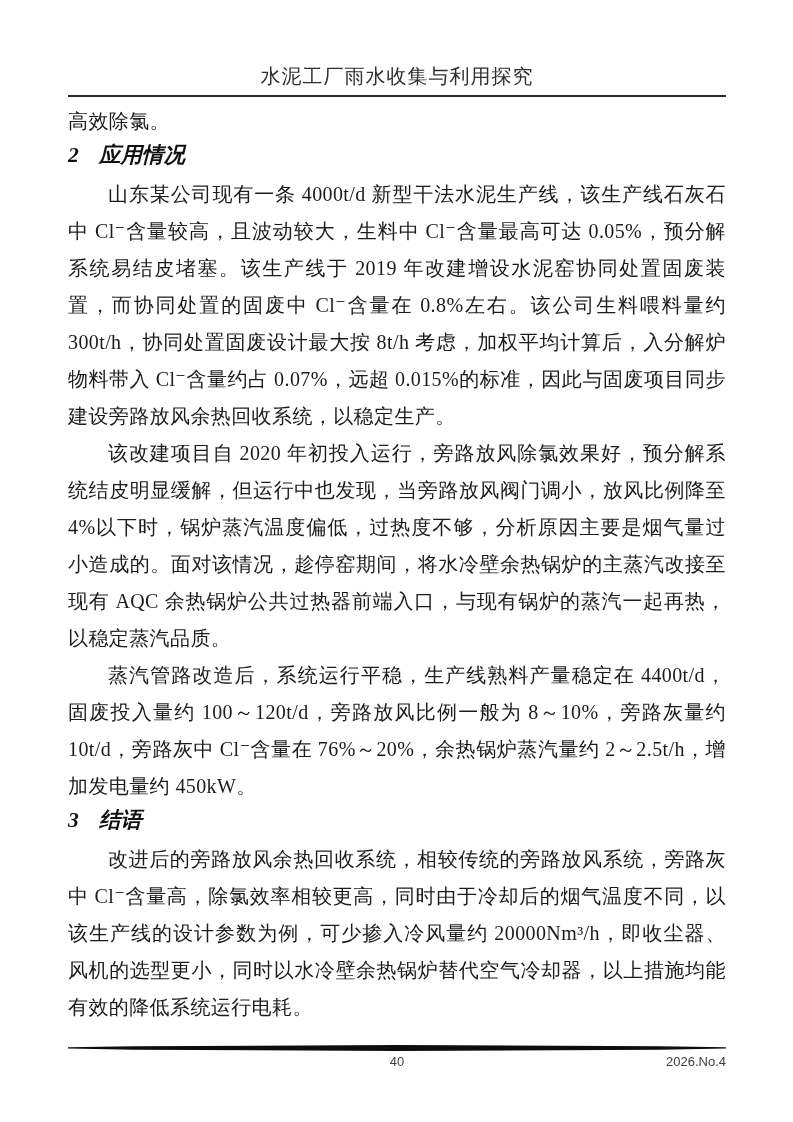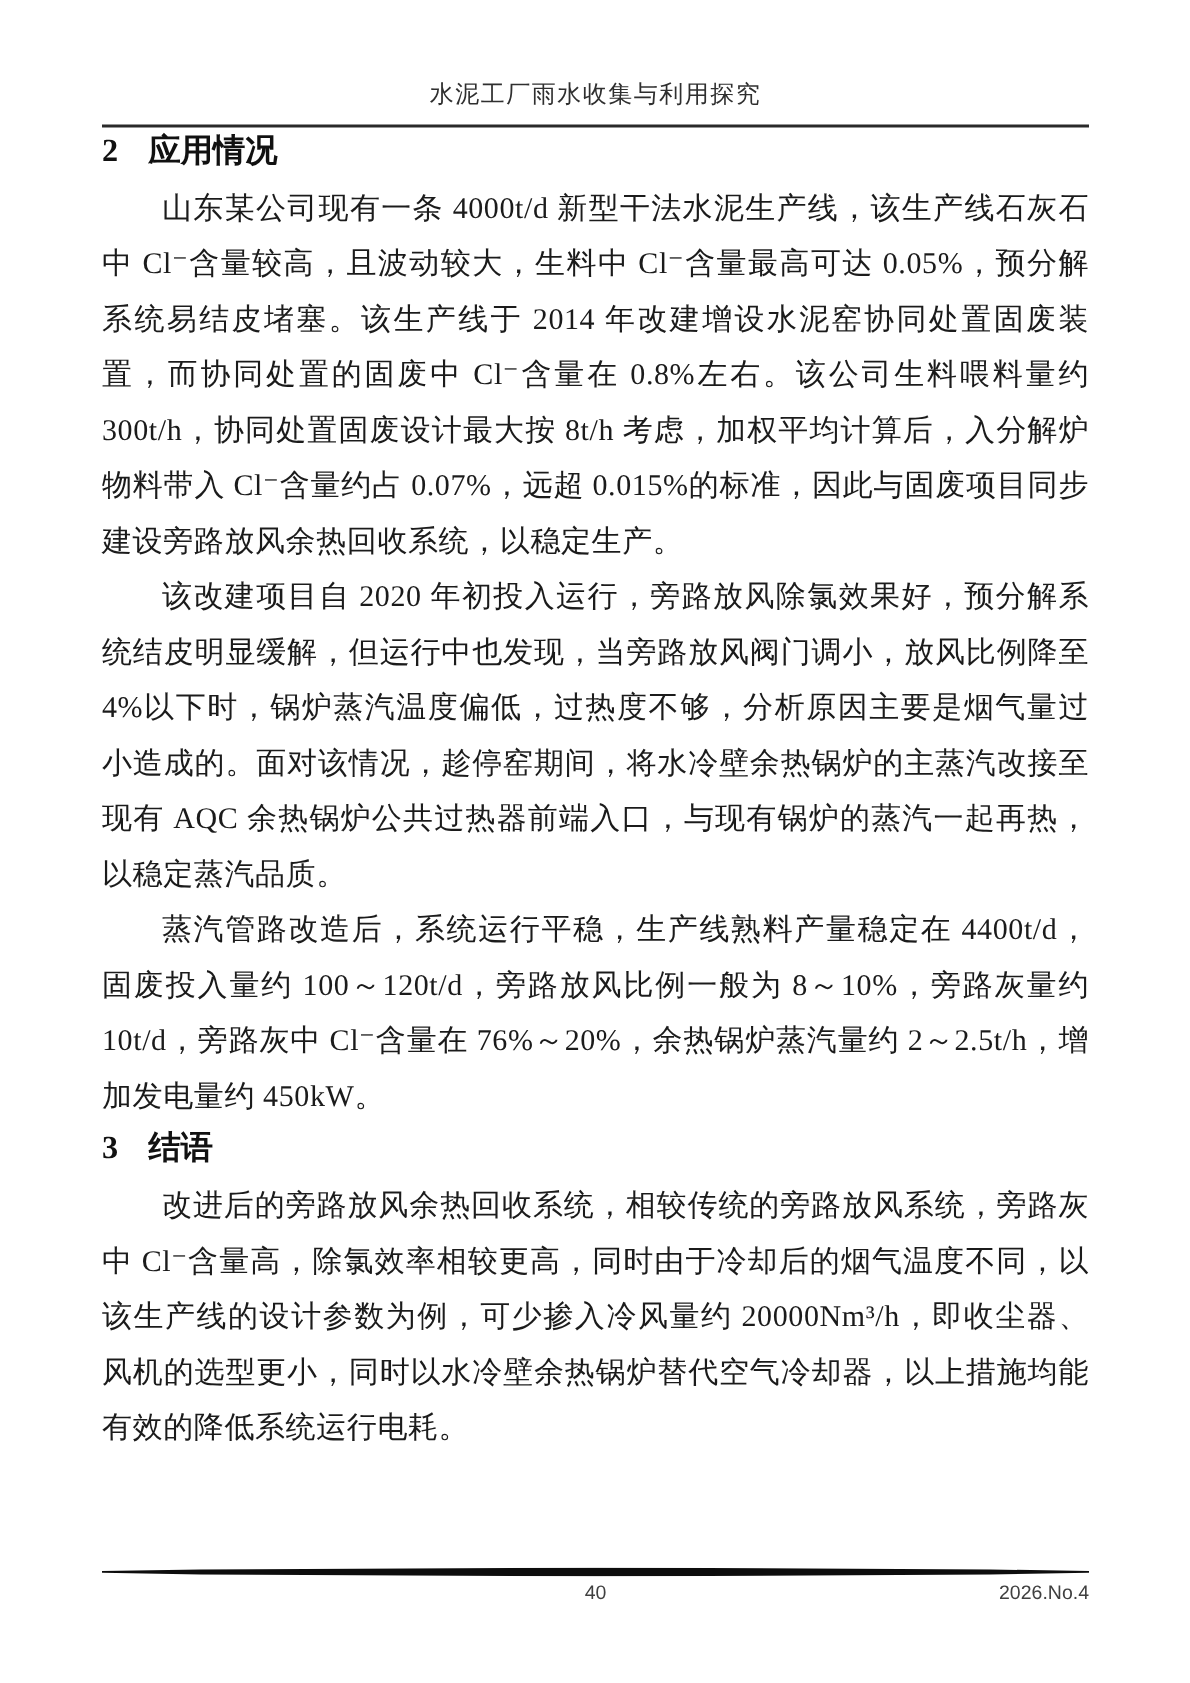--- a/index.html
+++ b/index.html
@@ -20,24 +20,25 @@
   .content {
     position: absolute;
     left: 68px;
     width: 658px;
     top: 0;
   }
   
   .running-title {
     padding-top: 54px;
     text-align: center;
-    font-size: 16px;
+    font-size: 20px;
     line-height: 20px;
     color: #2f2f2f;
     letter-spacing: 1px;
+    margin-top: 12px;
   }
   .header-rule {
     margin-top: 9px;
     height: 2px;
     background: #2a2a2a;
   }
   
   .body-text {
     margin: 0;
     font-size: 20px;
@@ -51,20 +52,21 @@
   }
   .indent {
     text-indent: 2em;
   }
   h2.section-heading {
     margin: 0 0 6px 0;
     font-size: 21.5px;
     line-height: 30px;
     font-weight: 700;
     color: #111111;
+    font-style: italic;
   }
   h2.section-heading .h-num {
     display: inline-block;
     min-width: 14px;
   }
   h2.section-heading .h-title {
     margin-left: 17px;
   }
   
   .footer {
@@ -105,26 +107,27 @@
 
   <div class="content">
 
     <header>
       <div class="running-title">水泥工厂雨水收集与利用探究</div>
       <div class="header-rule"></div>
     </header>
 
     <main>
 
+      <p class="body-text carry">高效除氯。</p>
 
       <h2 class="section-heading">
         <span class="h-num">2</span><span class="h-title">应用情况</span>
       </h2>
 
-      <p class="body-text indent">山东某公司现有一条 4000t/d 新型干法水泥生产线，该生产线石灰石中 Cl⁻含量较高，且波动较大，生料中 Cl⁻含量最高可达 0.05%，预分解系统易结皮堵塞。该生产线于 2014 年改建增设水泥窑协同处置固废装置，而协同处置的固废中 Cl⁻含量在 0.8%左右。该公司生料喂料量约 300t/h，协同处置固废设计最大按 8t/h 考虑，加权平均计算后，入分解炉物料带入 Cl⁻含量约占 0.07%，远超 0.015%的标准，因此与固废项目同步建设旁路放风余热回收系统，以稳定生产。</p>
+      <p class="body-text indent">山东某公司现有一条 4000t/d 新型干法水泥生产线，该生产线石灰石中 Cl⁻含量较高，且波动较大，生料中 Cl⁻含量最高可达 0.05%，预分解系统易结皮堵塞。该生产线于 2019 年改建增设水泥窑协同处置固废装置，而协同处置的固废中 Cl⁻含量在 0.8%左右。该公司生料喂料量约 300t/h，协同处置固废设计最大按 8t/h 考虑，加权平均计算后，入分解炉物料带入 Cl⁻含量约占 0.07%，远超 0.015%的标准，因此与固废项目同步建设旁路放风余热回收系统，以稳定生产。</p>
 
 
       <p class="body-text indent">该改建项目自 2020 年初投入运行，旁路放风除氯效果好，预分解系统结皮明显缓解，但运行中也发现，当旁路放风阀门调小，放风比例降至 4%以下时，锅炉蒸汽温度偏低，过热度不够，分析原因主要是烟气量过小造成的。面对该情况，趁停窑期间，将水冷壁余热锅炉的主蒸汽改接至现有 AQC 余热锅炉公共过热器前端入口，与现有锅炉的蒸汽一起再热，以稳定蒸汽品质。</p>
 
       <p class="body-text indent">蒸汽管路改造后，系统运行平稳，生产线熟料产量稳定在 4400t/d，固废投入量约 100～120t/d，旁路放风比例一般为 8～10%，旁路灰量约 10t/d，旁路灰中 Cl⁻含量在 76%～20%，余热锅炉蒸汽量约 2～2.5t/h，增加发电量约 450kW。</p>
 
       <h2 class="section-heading">
         <span class="h-num">3</span><span class="h-title">结语</span>
       </h2>
 

